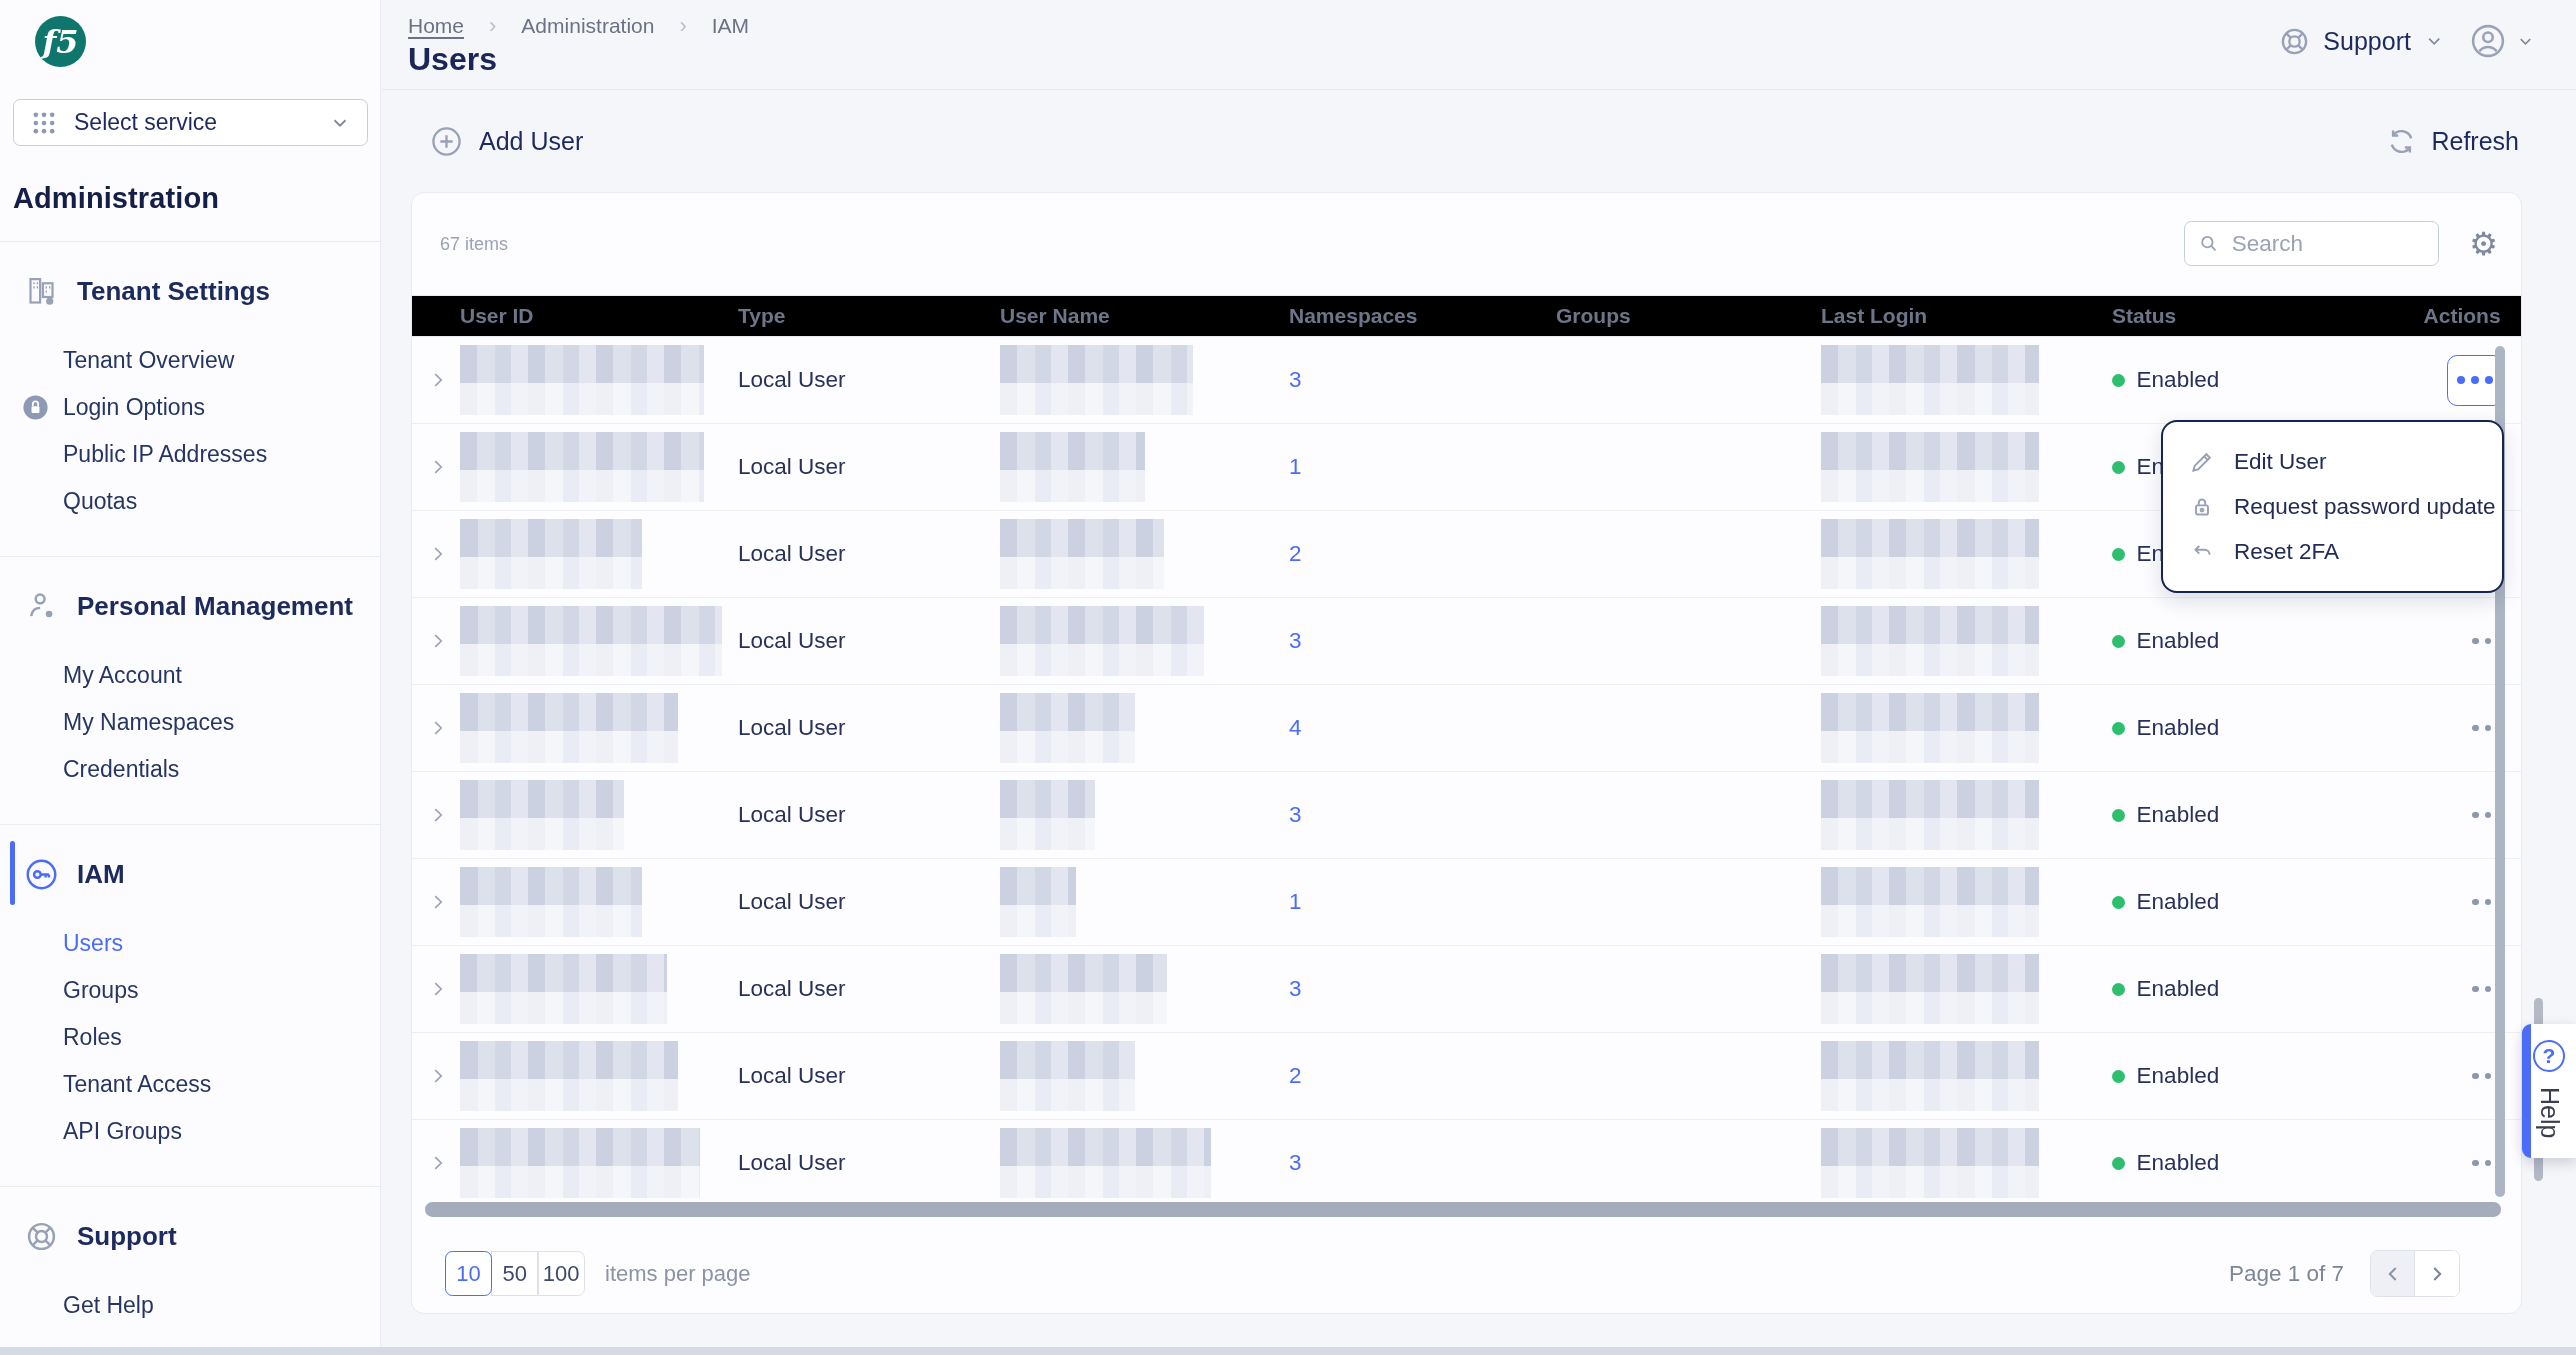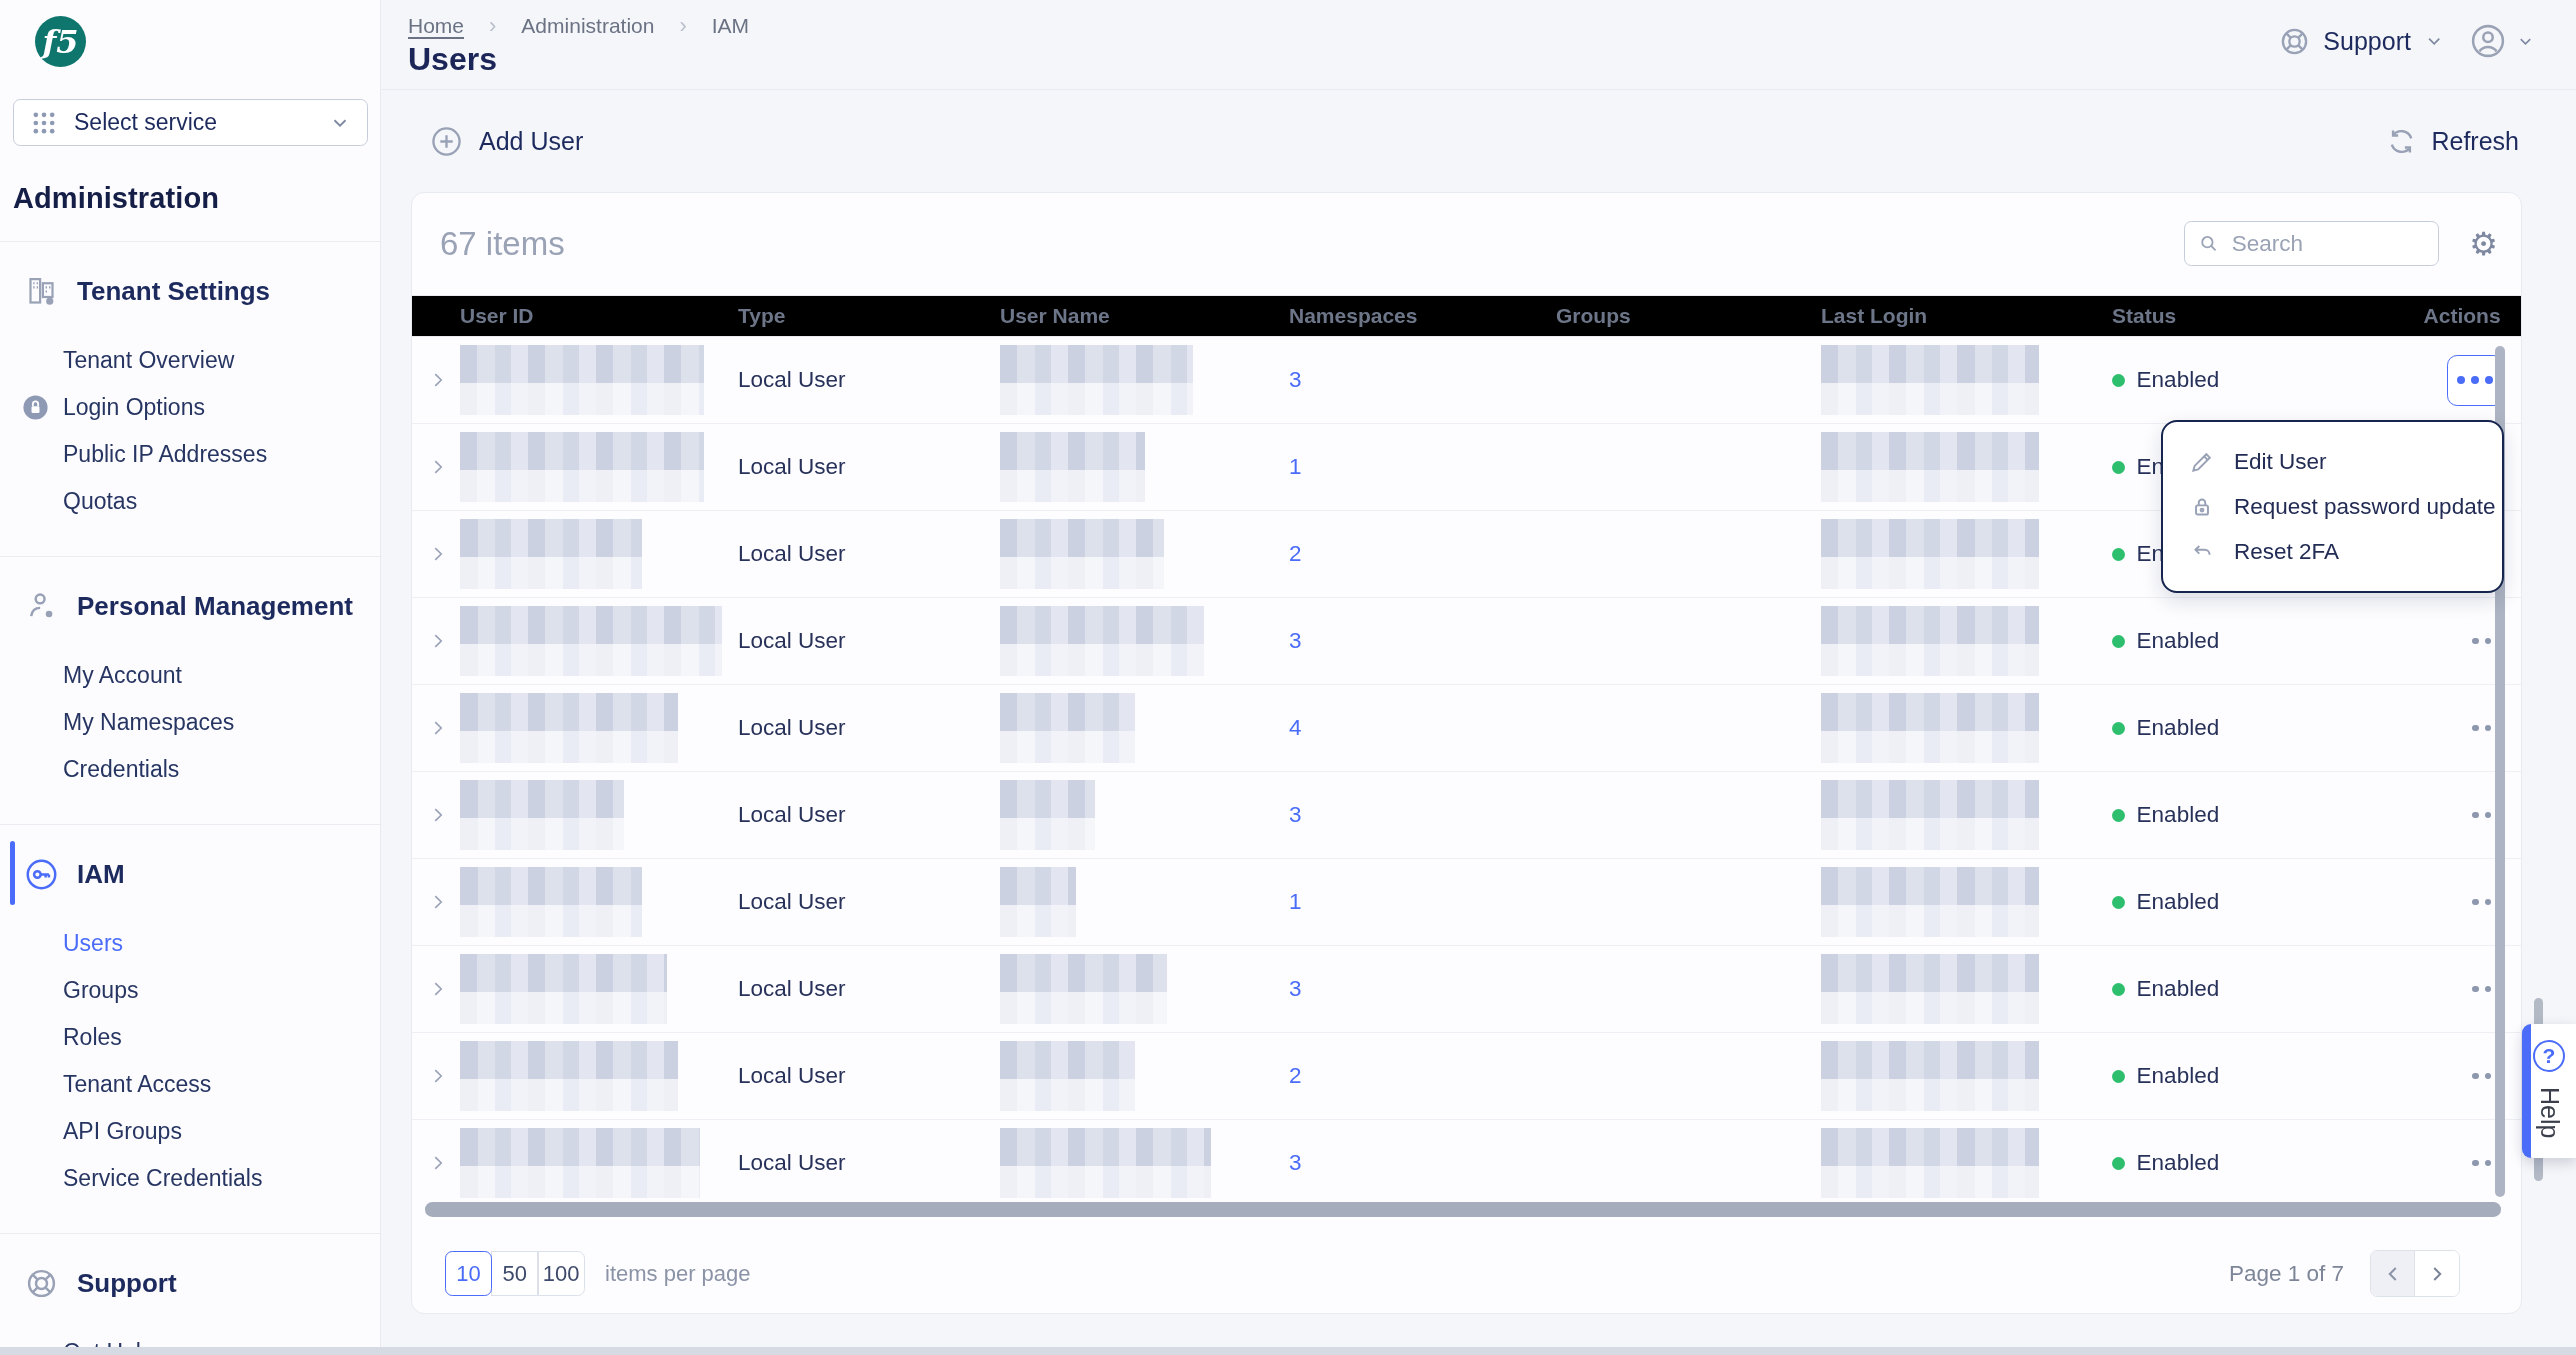--- a/index.html
+++ b/index.html
@@ -44,21 +44,21 @@
   .avatar-g{display:flex;align-items:center;gap:8.7px;}
 
   
   .toolbar{position:absolute;left:382px;top:90px;right:0;height:102px;display:flex;align-items:center;}
   .add-user{display:flex;align-items:center;gap:16px;margin-left:48px;font-size:25px;color:#1d2a5e;cursor:pointer;}
   .refresh{display:flex;align-items:center;gap:14.5px;margin-left:auto;margin-right:57px;font-size:25px;color:#1d2a5e;cursor:pointer;}
 
   
   .card{position:absolute;left:411px;top:192px;width:2111px;height:1122px;background:var(--card-bg);
         border:0.7px solid #e8eaf1;border-radius:13px;}
-  .items-count{position:absolute;left:28px;top:0;height:102px;display:flex;align-items:center;font-size:33px;color:var(--gray-400);text-align:center;}
+  .items-count{position:absolute;left:28px;top:0;height:102px;display:flex;align-items:center;font-size:18px;color:var(--gray-400);text-align:center;}
   .search-box{position:absolute;right:82px;top:28px;width:255px;height:45px;border:0.7px solid var(--input-br);
               border-radius:7.3px;background:#fff;display:flex;align-items:center;padding:0 13px;gap:10.2px;}
   .search-box input{border:none;outline:none;font-size:22.5px;color:#333;width:100%;background:transparent;
                     font-family:"Liberation Sans",sans-serif;}
   .search-box input::placeholder{color:var(--gray-400);}
   .gear{position:absolute;right:23px;top:35px;font-size:32px;color:#7e88a0;line-height:1;cursor:pointer;}
 
   .tgrid{display:grid;grid-template-columns:48px 278px 262px 289px 267px 265px 291px 305px 1fr;align-items:center;}
   .thead{position:absolute;left:0;right:0;top:102px;height:42px;background:#000000;
          border-top:0.7px solid #e9ebf1;border-bottom:0.7px solid #e9ebf1;
@@ -216,23 +216,20 @@
       </div>
     <div class="sb-item">
         <span>Roles</span>
       </div>
     <div class="sb-item">
         <span>Tenant Access</span>
       </div>
     <div class="sb-item">
         <span>API Groups</span>
       </div>
-    <div class="sb-item">
-        <span>Service Credentials</span>
-      </div>
   </div>
   <div class="sb-div"></div>
 
   <div class="sb-section">
     <div class="sec-head">
       <svg class="ico" width="33" height="33" viewBox="0 0 24 24" fill="none" stroke="#98a1b5" stroke-width="1.8">
         <circle cx="12" cy="12" r="9"></circle>
           <circle cx="12" cy="12" r="4"></circle>
         <path d="M5.7 5.7l3.5 3.5M18.3 5.7l-3.5 3.5M5.7 18.3l3.5-3.5M18.3 18.3l-3.5-3.5"></path>
       </svg>

